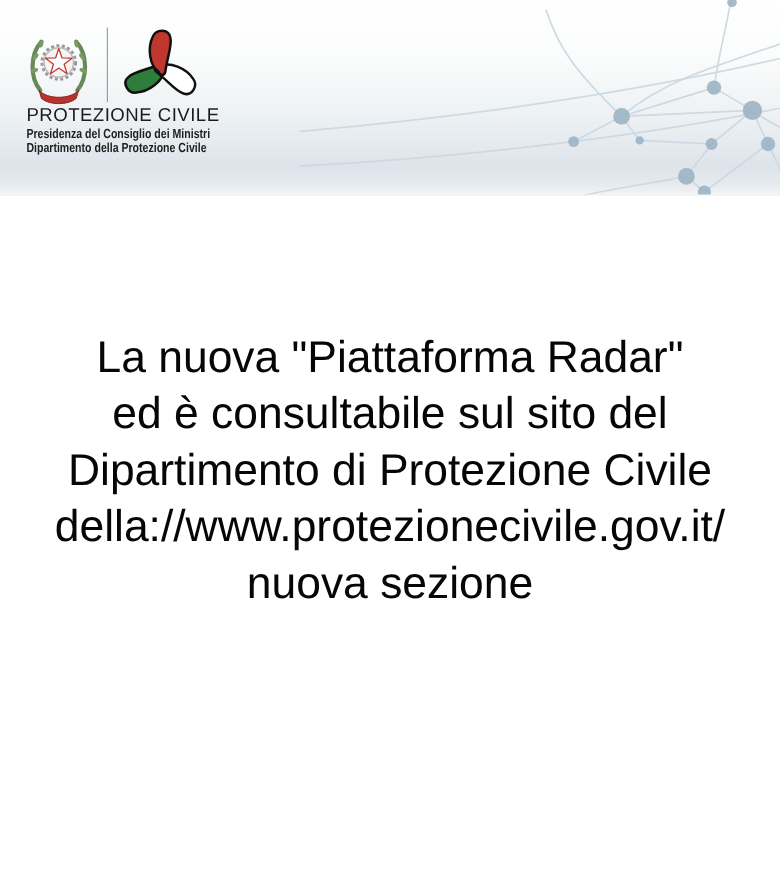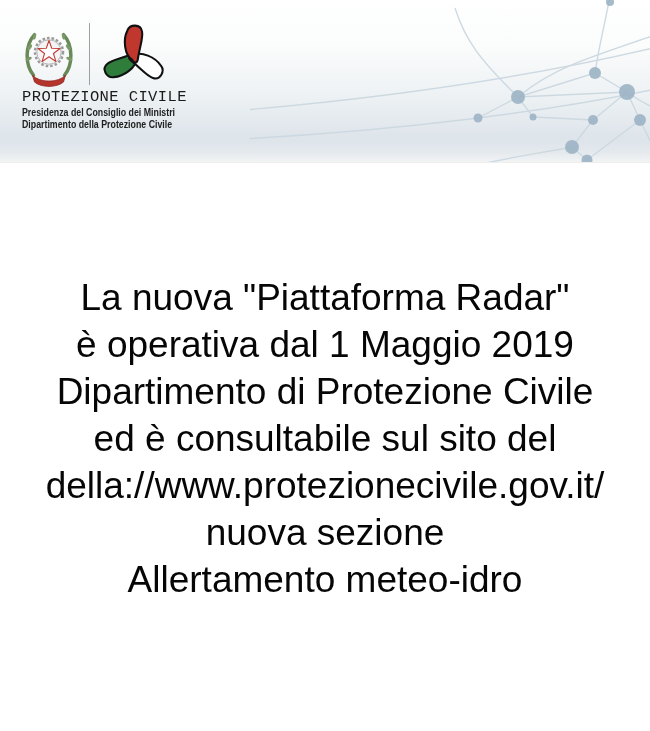--- a/index.html
+++ b/index.html
@@ -14,21 +14,21 @@
     border-bottom:1px solid #efeeea;
     overflow:hidden;
   }
   .network{position:absolute;top:0;right:0;width:400px;height:163px;}
   .logo-row{position:absolute;left:20px;top:20px;display:flex;align-items:center;height:68px;}
   .emblem{width:58px;height:68px;}
   .logo-divider{width:1px;height:62px;background:#9aa0a6;margin:0 11px;}
   .tricolor{width:66px;height:68px;}
   .org-title{
     position:absolute;left:22px;top:88px;
-    font-family:Liberation Mono, monospace;
+    font-family:Liberation Sans, sans-serif;
     font-size:15.5px;font-weight:400;letter-spacing:.4px;color:#1b1b1b;white-space:nowrap;
   }
   .org-subtitles{
     position:absolute;left:22px;top:107px;
     font-size:11px;font-weight:700;line-height:11.5px;color:#202020;
     transform:scaleX(.8);transform-origin:left top;white-space:nowrap;
   }
   
   .announcement{
     margin-top:111px;
@@ -123,21 +123,19 @@
 
     <div class="org-title">PROTEZIONE CIVILE</div>
     <div class="org-subtitles">
       <div>Presidenza del Consiglio dei Ministri</div>
       <div>Dipartimento della Protezione Civile</div>
     </div>
   </div>
 
   <div class="announcement">
     <div>La nuova "Piattaforma Radar"</div>
-    <div>è operativa dal 1 Maggio 2019</div>
+    <div>ed è consultabile sul sito del</div>
     <div>Dipartimento di Protezione Civile</div>
-    <div>ed è consultabile sul sito del</div>
     <div>della://www.protezionecivile.gov.it/</div>
     <div>nuova sezione</div>
-    <div>Allertamento meteo-idro</div>
   </div>
 
 </div>
 
 </body></html>

